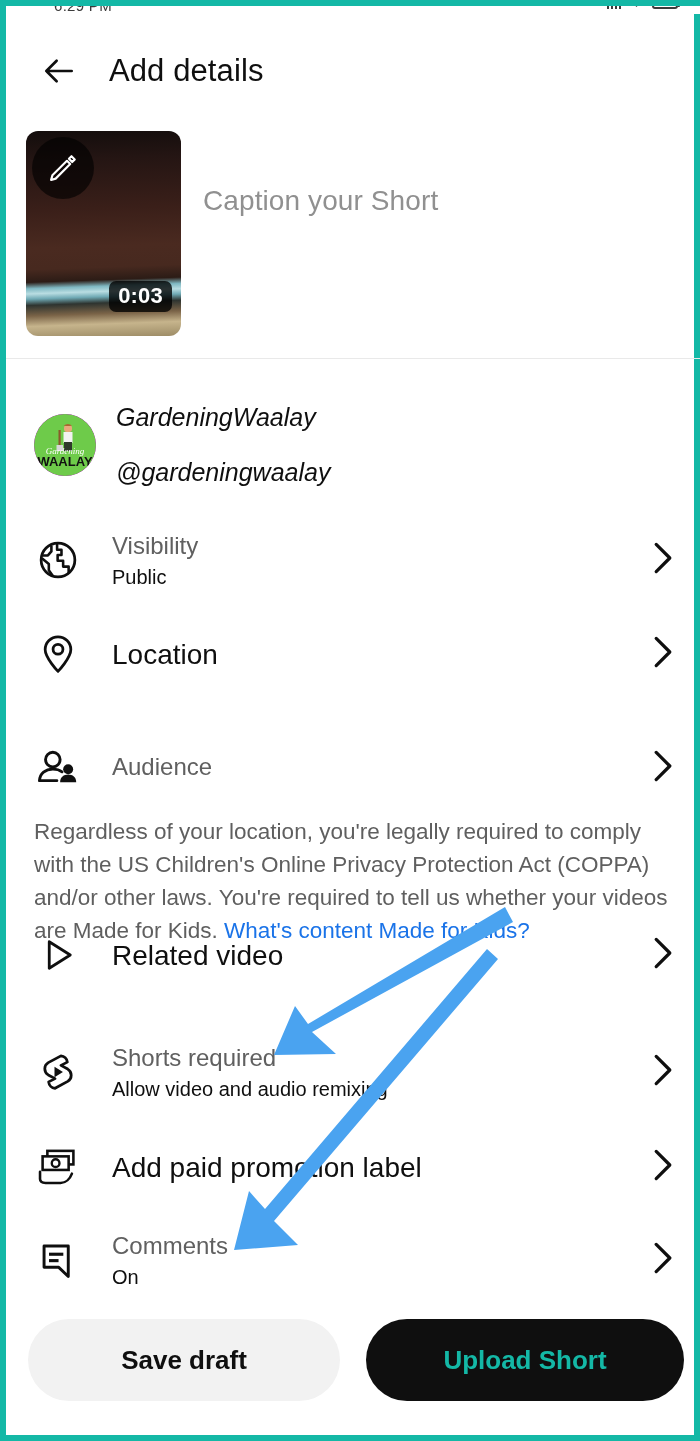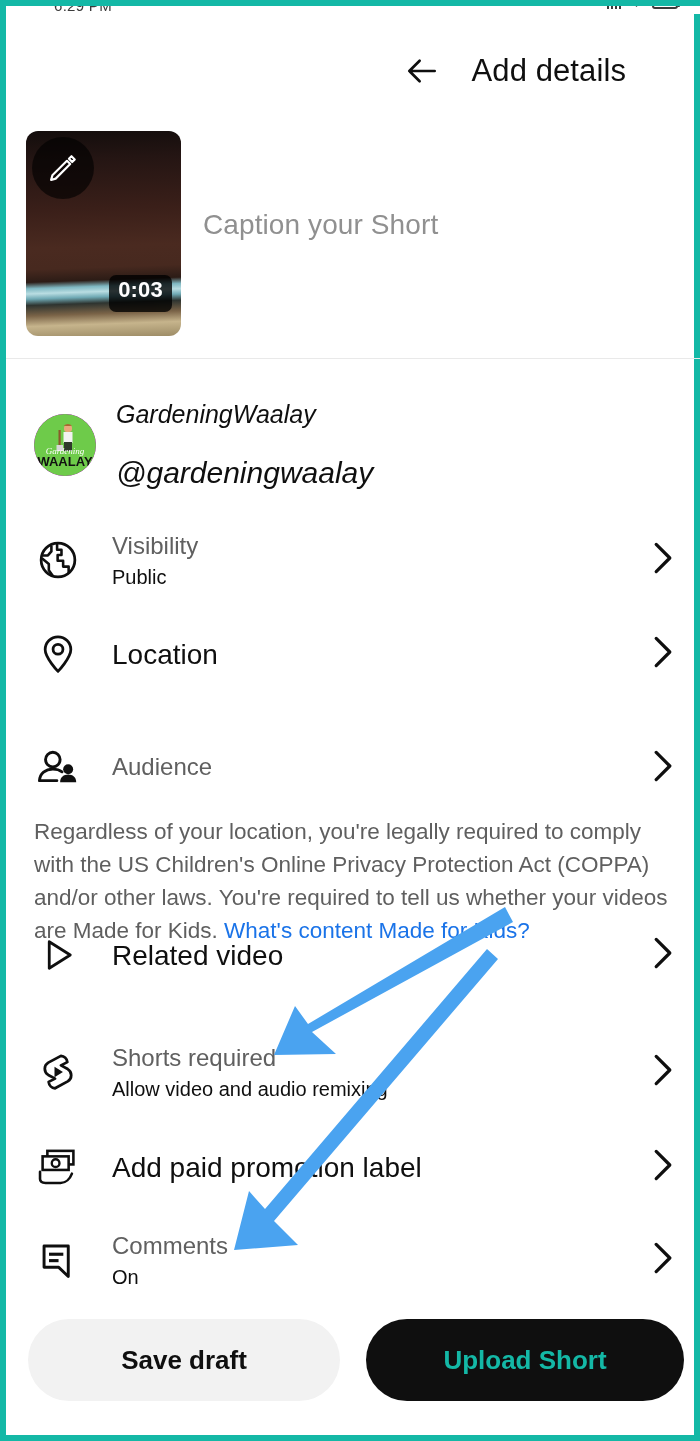--- a/index.html
+++ b/index.html
@@ -18,54 +18,54 @@
   .statusbar .sb-right { position:absolute; right:28px; top:-9px; display:flex; align-items:center; gap:9px; }
   .sb-sig { display:flex; align-items:flex-end; gap:1.5px; height:11px; }
   .sb-sig i { display:block; width:2.5px; background:#3b3b3b; }
   .sb-sig i:nth-child(1){height:4px}.sb-sig i:nth-child(2){height:6px}
   .sb-sig i:nth-child(3){height:8px}.sb-sig i:nth-child(4){height:11px}
   .sb-wifi { width:13px; height:10px; }
   .sb-batt { width:26px; height:12px; border:2px solid #3b3b3b; border-radius:3px; position:relative; }
   .sb-batt:after { content:""; position:absolute; right:-4px; top:3px; width:2px; height:5px; background:#3b3b3b; border-radius:0 1px 1px 0; }
 
   
-  .appbar { position:absolute; top:24px; left:0; width:620px; height:82px; display:flex; align-items:center;justify-content:flex-end; }
+  .appbar { position:absolute; top:24px; left:0; width:620px; height:82px; display:flex; align-items:center; }
   .back-btn { width:62px; height:62px; margin-left:22px; display:flex; align-items:center; justify-content:center; border-radius:50%; }
   .appbar-title { margin-left:19px; font-size:31px; font-weight:400; color:#0f0f0f; letter-spacing:.1px; }
 
   
   .caption-row { position:absolute; top:125px; left:0; width:700px; height:227px; }
   .thumb {
     position:absolute; left:20px; top:0; width:155px; height:205px;
     border-radius:12px; overflow:hidden;
     background:linear-gradient(178deg,#130d0c 0%, #241513 14%, #3a1f19 38%, #4a2a20 56%, #47291f 66%, #2c1c16 72%,
       #7fb8c2 75%, #b9dde2 77.5%, #6fa9b4 80%, #2e3430 83%, #7a6347 88%, #c6b48c 93%, #9d8c66 100%);
   }
   .thumb .pencil-circle {
     position:absolute; left:6px; top:6px; width:62px; height:62px; border-radius:50%;
     background:rgba(0,0,0,.62); display:flex; align-items:center; justify-content:center;
   }
   .thumb .dur {
     position:absolute; right:9px; bottom:24px;
     background:rgba(0,0,0,.78); color:#fff; font-size:22px; font-weight:700;
-    padding:2px 9px 9px; border-radius:7px; letter-spacing:.2px;
-  }
-  .caption-ph { position:absolute; left:197px; top:54px; font-size:28px; color:#909090; letter-spacing:.1px;margin-top:24px; }
+    padding:2px 9px 3px; border-radius:7px; letter-spacing:.2px;
+  }
+  .caption-ph { position:absolute; left:197px; top:54px; font-size:28px; color:#909090; letter-spacing:.1px; }
 
   .divider { position:absolute; left:0; width:700px; height:1px; background:#e9e9e9; }
 
   
   .channel { position:absolute; left:0; top:396px; width:700px; height:86px; display:flex; align-items:center; }
   .avatar {
     width:62px; height:62px; border-radius:50%; margin-left:28px; overflow:hidden;
     background:#a21caf; position:relative; flex:none;
   }
   .channel-text { margin-left:20px; line-height:1.24;font-style:italic; }
   .channel-name { font-size:25px; color:#0f0f0f; }
-  .channel-handle { font-size:30px; color:#0f0f0f;margin-top:24px; }
+  .channel-handle { font-size:25px; color:#0f0f0f;margin-top:24px; }
 
   
   .row { position:absolute; left:0; width:700px; display:flex; align-items:center; }
   .row .ico { width:56px; margin-left:24px; display:flex; align-items:center; justify-content:center; flex:none; }
   .row .txt { margin-left:26px; flex:1; }
   .row .sub { font-size:24px; color:#606060; line-height:1.3; margin-bottom:3px; }
   .row .val { font-size:20px; color:#0f0f0f; line-height:1.25; }
   .row .val.single { font-size:28px; }
   .chev { position:absolute; right:30px; top:50%; transform:translateY(-50%); }
 

